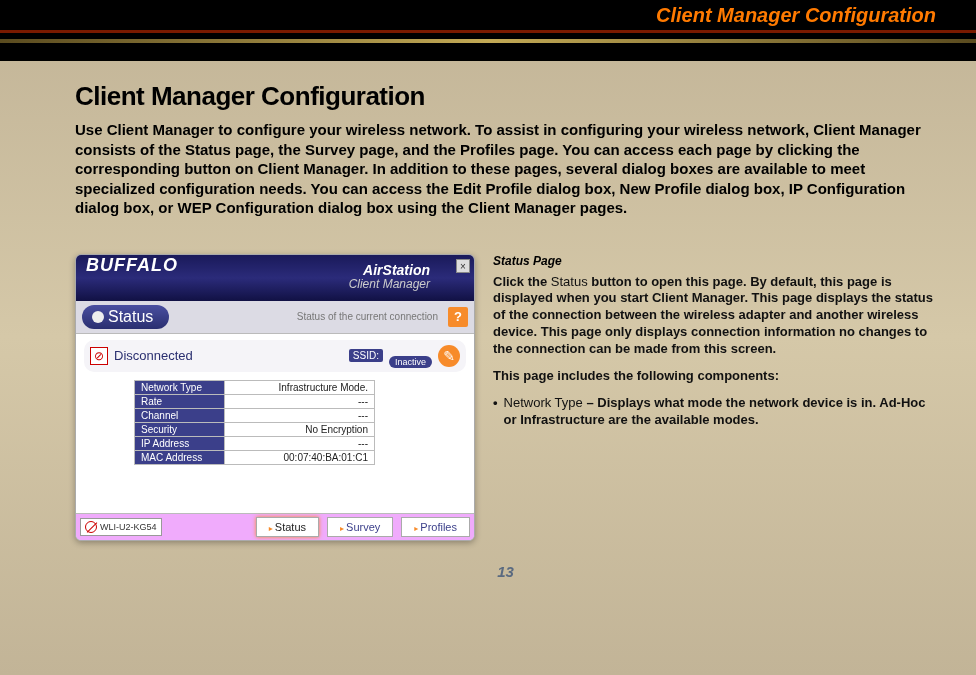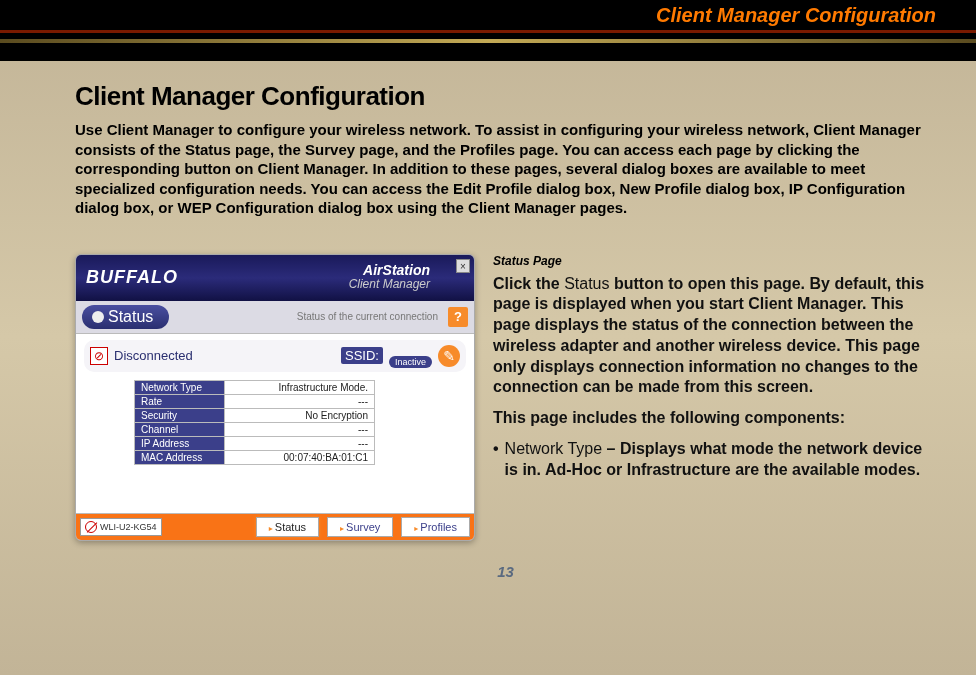--- a/index.html
+++ b/index.html
@@ -54,21 +54,21 @@
     flex: 1;
   }
   .sub-title {
     font-size: 12px;
     font-weight: bold;
     font-style: italic;
     color: #000000;
     margin-bottom: 6px;
   }
   .para {
-    font-size: 16px;
+    font-size: 13px;
     font-weight: 800;
     color: #111;
     line-height: 1.3;
     margin-bottom: 10px;
   }
   .para .light { font-weight: 500; }
   .bullet { display: flex; }
   .bullet .dot { margin-right: 6px; font-weight: 800; }
   .page-num {
     text-align: center;
@@ -88,21 +88,21 @@
     box-shadow: 0 2px 6px rgba(0,0,0,0.3);
     font-family: Arial, sans-serif;
     position: relative;
     overflow: hidden;
   }
   .app-header {
     height: 46px;
     background: linear-gradient(to bottom, #1a1a5a 0%, #2b2b7a 50%, #111144 100%);
     color: #fff;
     display: flex;
-    align-items: center;
+    align-items: flex-start;
     padding: 0 10px;
     position: relative;
   }
   .brand {
     font-size: 18px;
     font-weight: 900;
     font-style: italic;
     letter-spacing: 1px;
     color: #fff;
   }
@@ -176,21 +176,21 @@
   .warn-icon {
     width: 18px; height: 18px;
     border: 1px solid #c00;
     color: #c00;
     text-align: center;
     font-size: 12px;
     line-height: 16px;
     background: #fff;
   }
   .conn-status { font-size: 13px; color: #2a2f70; }
-  .ssid-lbl { font-size: 13px; background: #3b3f8a; color: #fff; padding: 1px 4px; border-radius: 2px; margin-left: auto; }
+  .ssid-lbl { font-size: 10px; background: #3b3f8a; color: #fff; padding: 1px 4px; border-radius: 2px; margin-left: auto; }
   .inactive-pill {
     font-size: 9px;
     background: #3b3f8a;
     color: #fff;
     padding: 1px 6px;
     border-radius: 6px;
     margin-top: 12px;
   }
   .tool-circle {
     width: 22px; height: 22px;
@@ -215,21 +215,21 @@
   }
   .data-table td:last-child {
     background: #fff;
     color: #222;
     width: 150px;
     text-align: right;
   }
   .bottom-tabs {
     display: flex;
     align-items: center;
-    background: #f97316;
+    background: #f0abfc;
     border-top: 1px solid #bbb;
     padding: 3px 4px;
   }
   .device-box {
     display: flex;
     align-items: center;
     gap: 3px;
     background: #fff;
     border: 1px solid #999;
     font-size: 9px;
@@ -301,26 +301,26 @@
             <tbody>
                 <tr>
                   <td>Network Type</td>
                   <td>Infrastructure Mode.</td>
                 </tr>
             <tr>
                   <td>Rate</td>
                   <td>---</td>
                 </tr>
             <tr>
+                  <td>Channel</td>
+                  <td>---</td>
+                </tr>
+            <tr>
                   <td>Security</td>
                   <td>No Encryption</td>
-                </tr>
-            <tr>
-                  <td>Channel</td>
-                  <td>---</td>
                 </tr>
             <tr>
                   <td>IP Address</td>
                   <td>---</td>
                 </tr>
             <tr>
                   <td>MAC Address</td>
                   <td>00:07:40:BA:01:C1</td>
                 </tr>
           </tbody>

